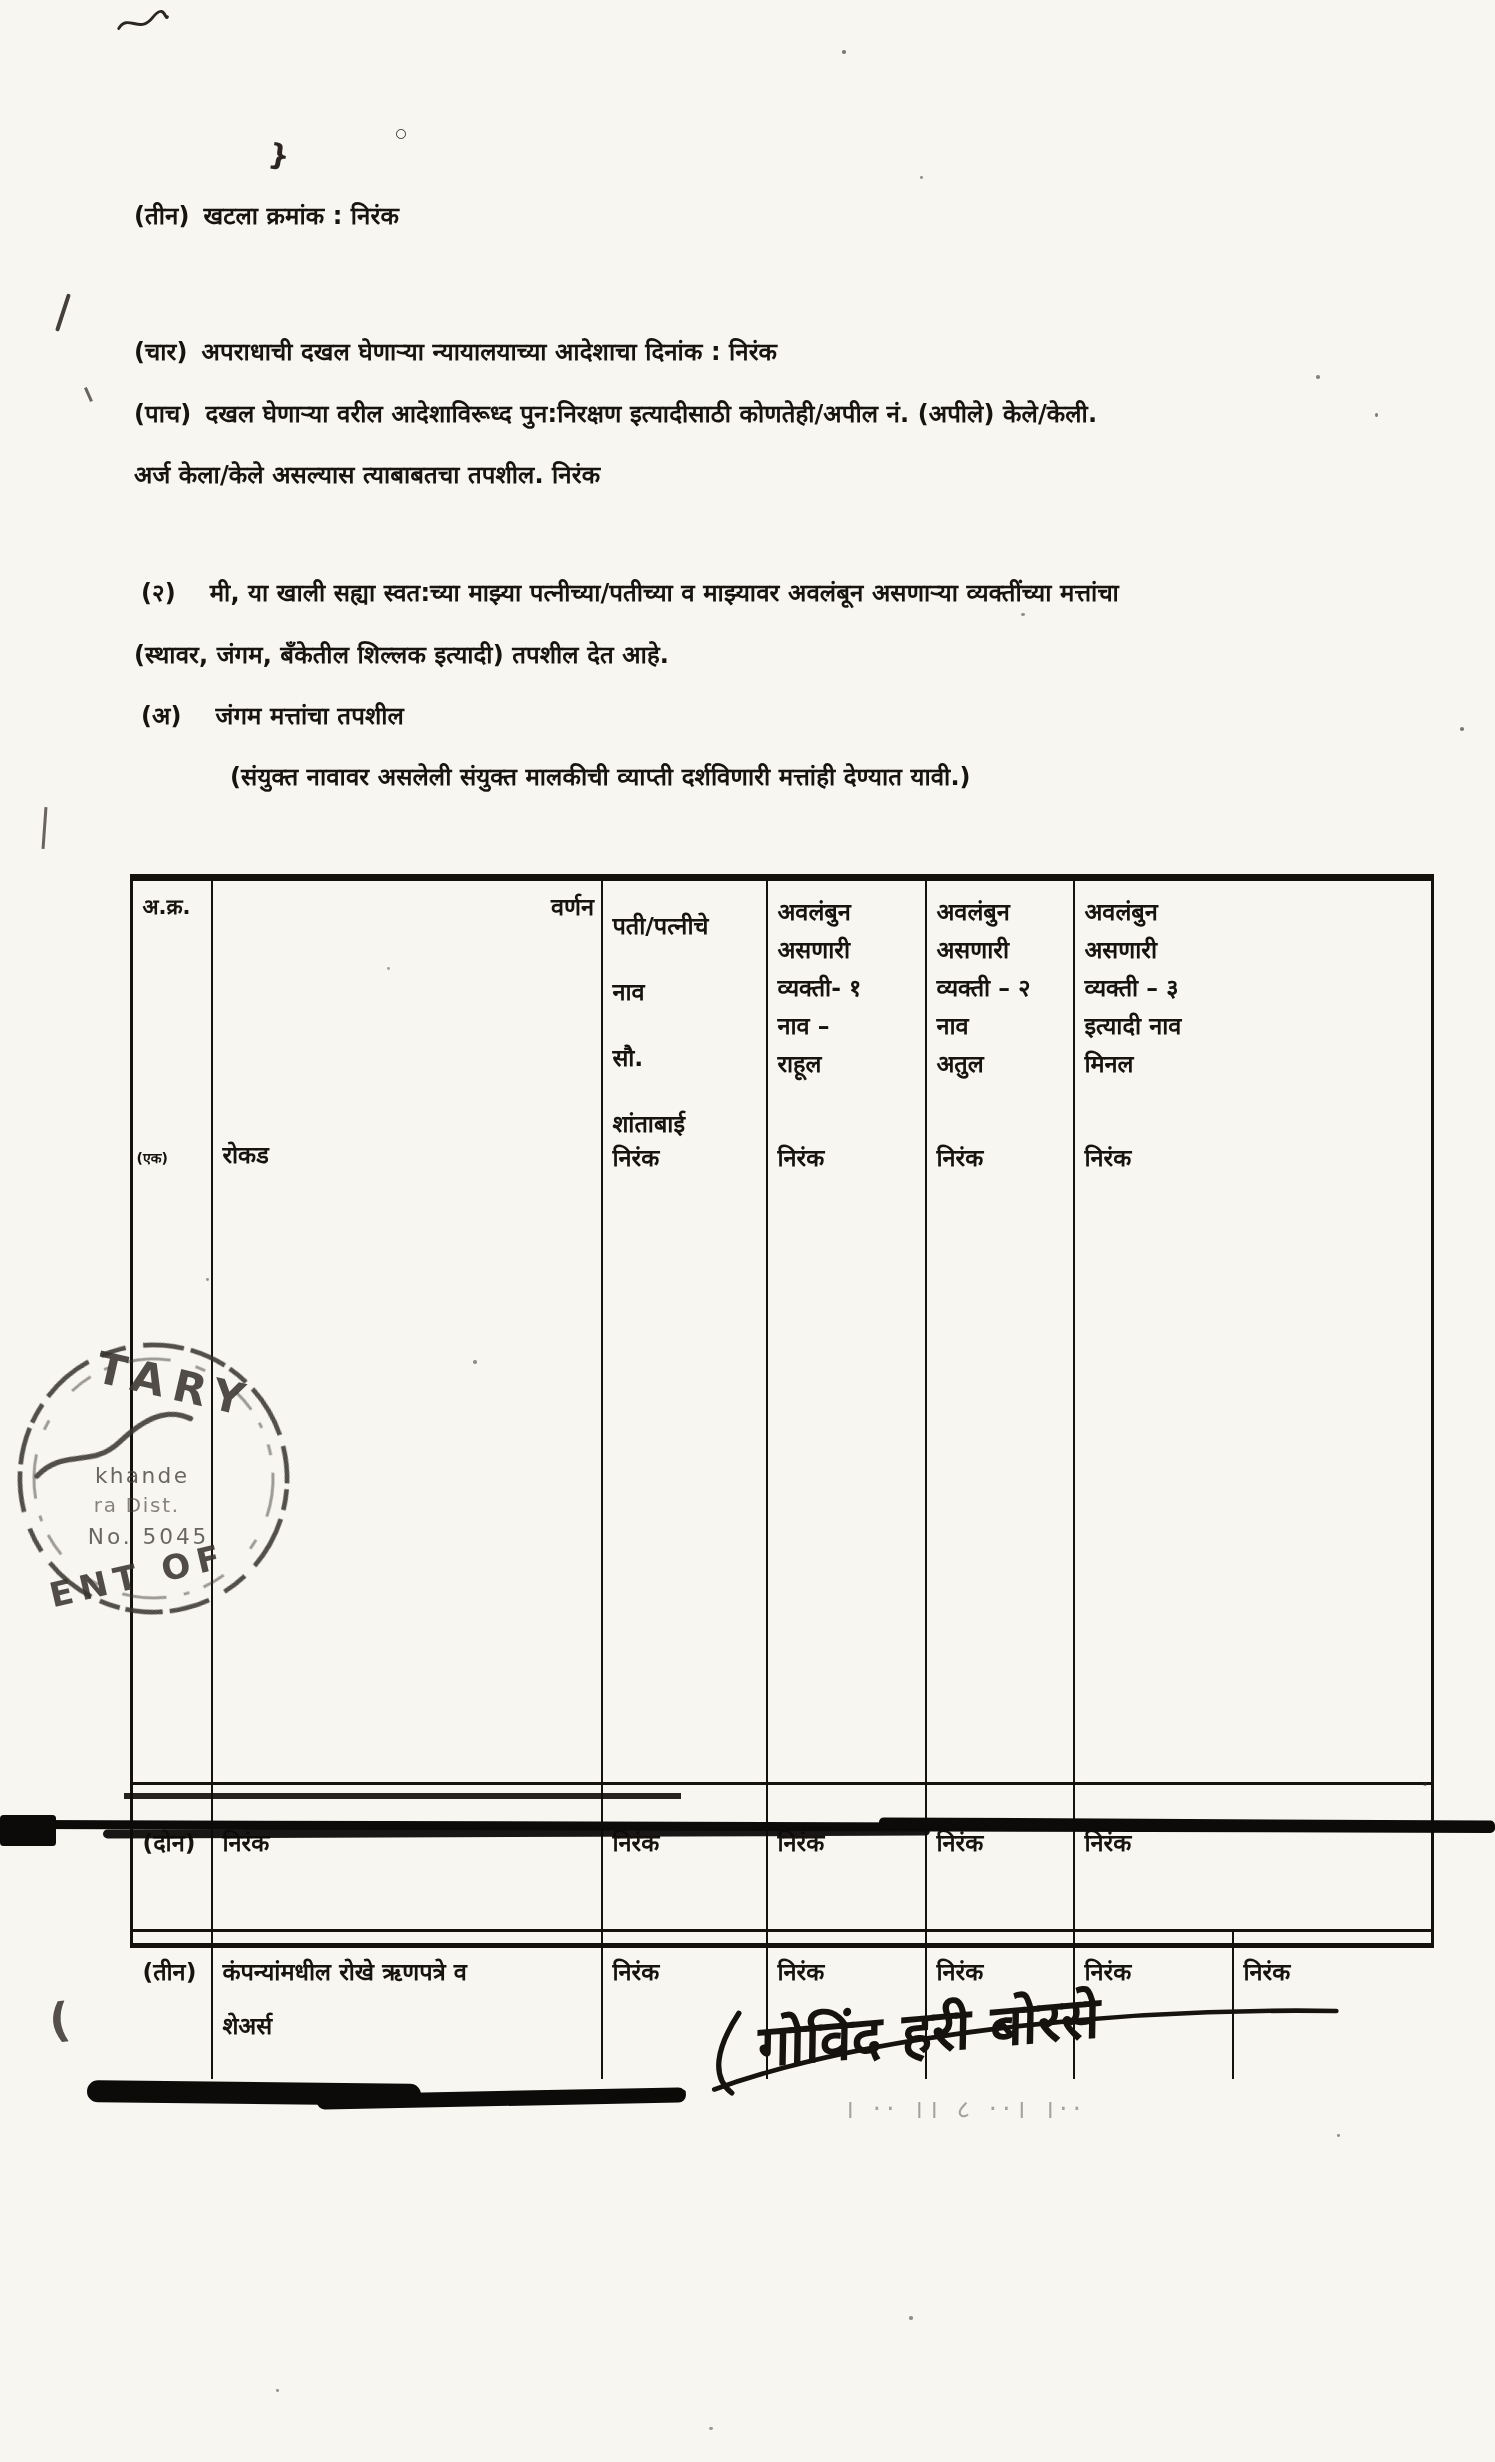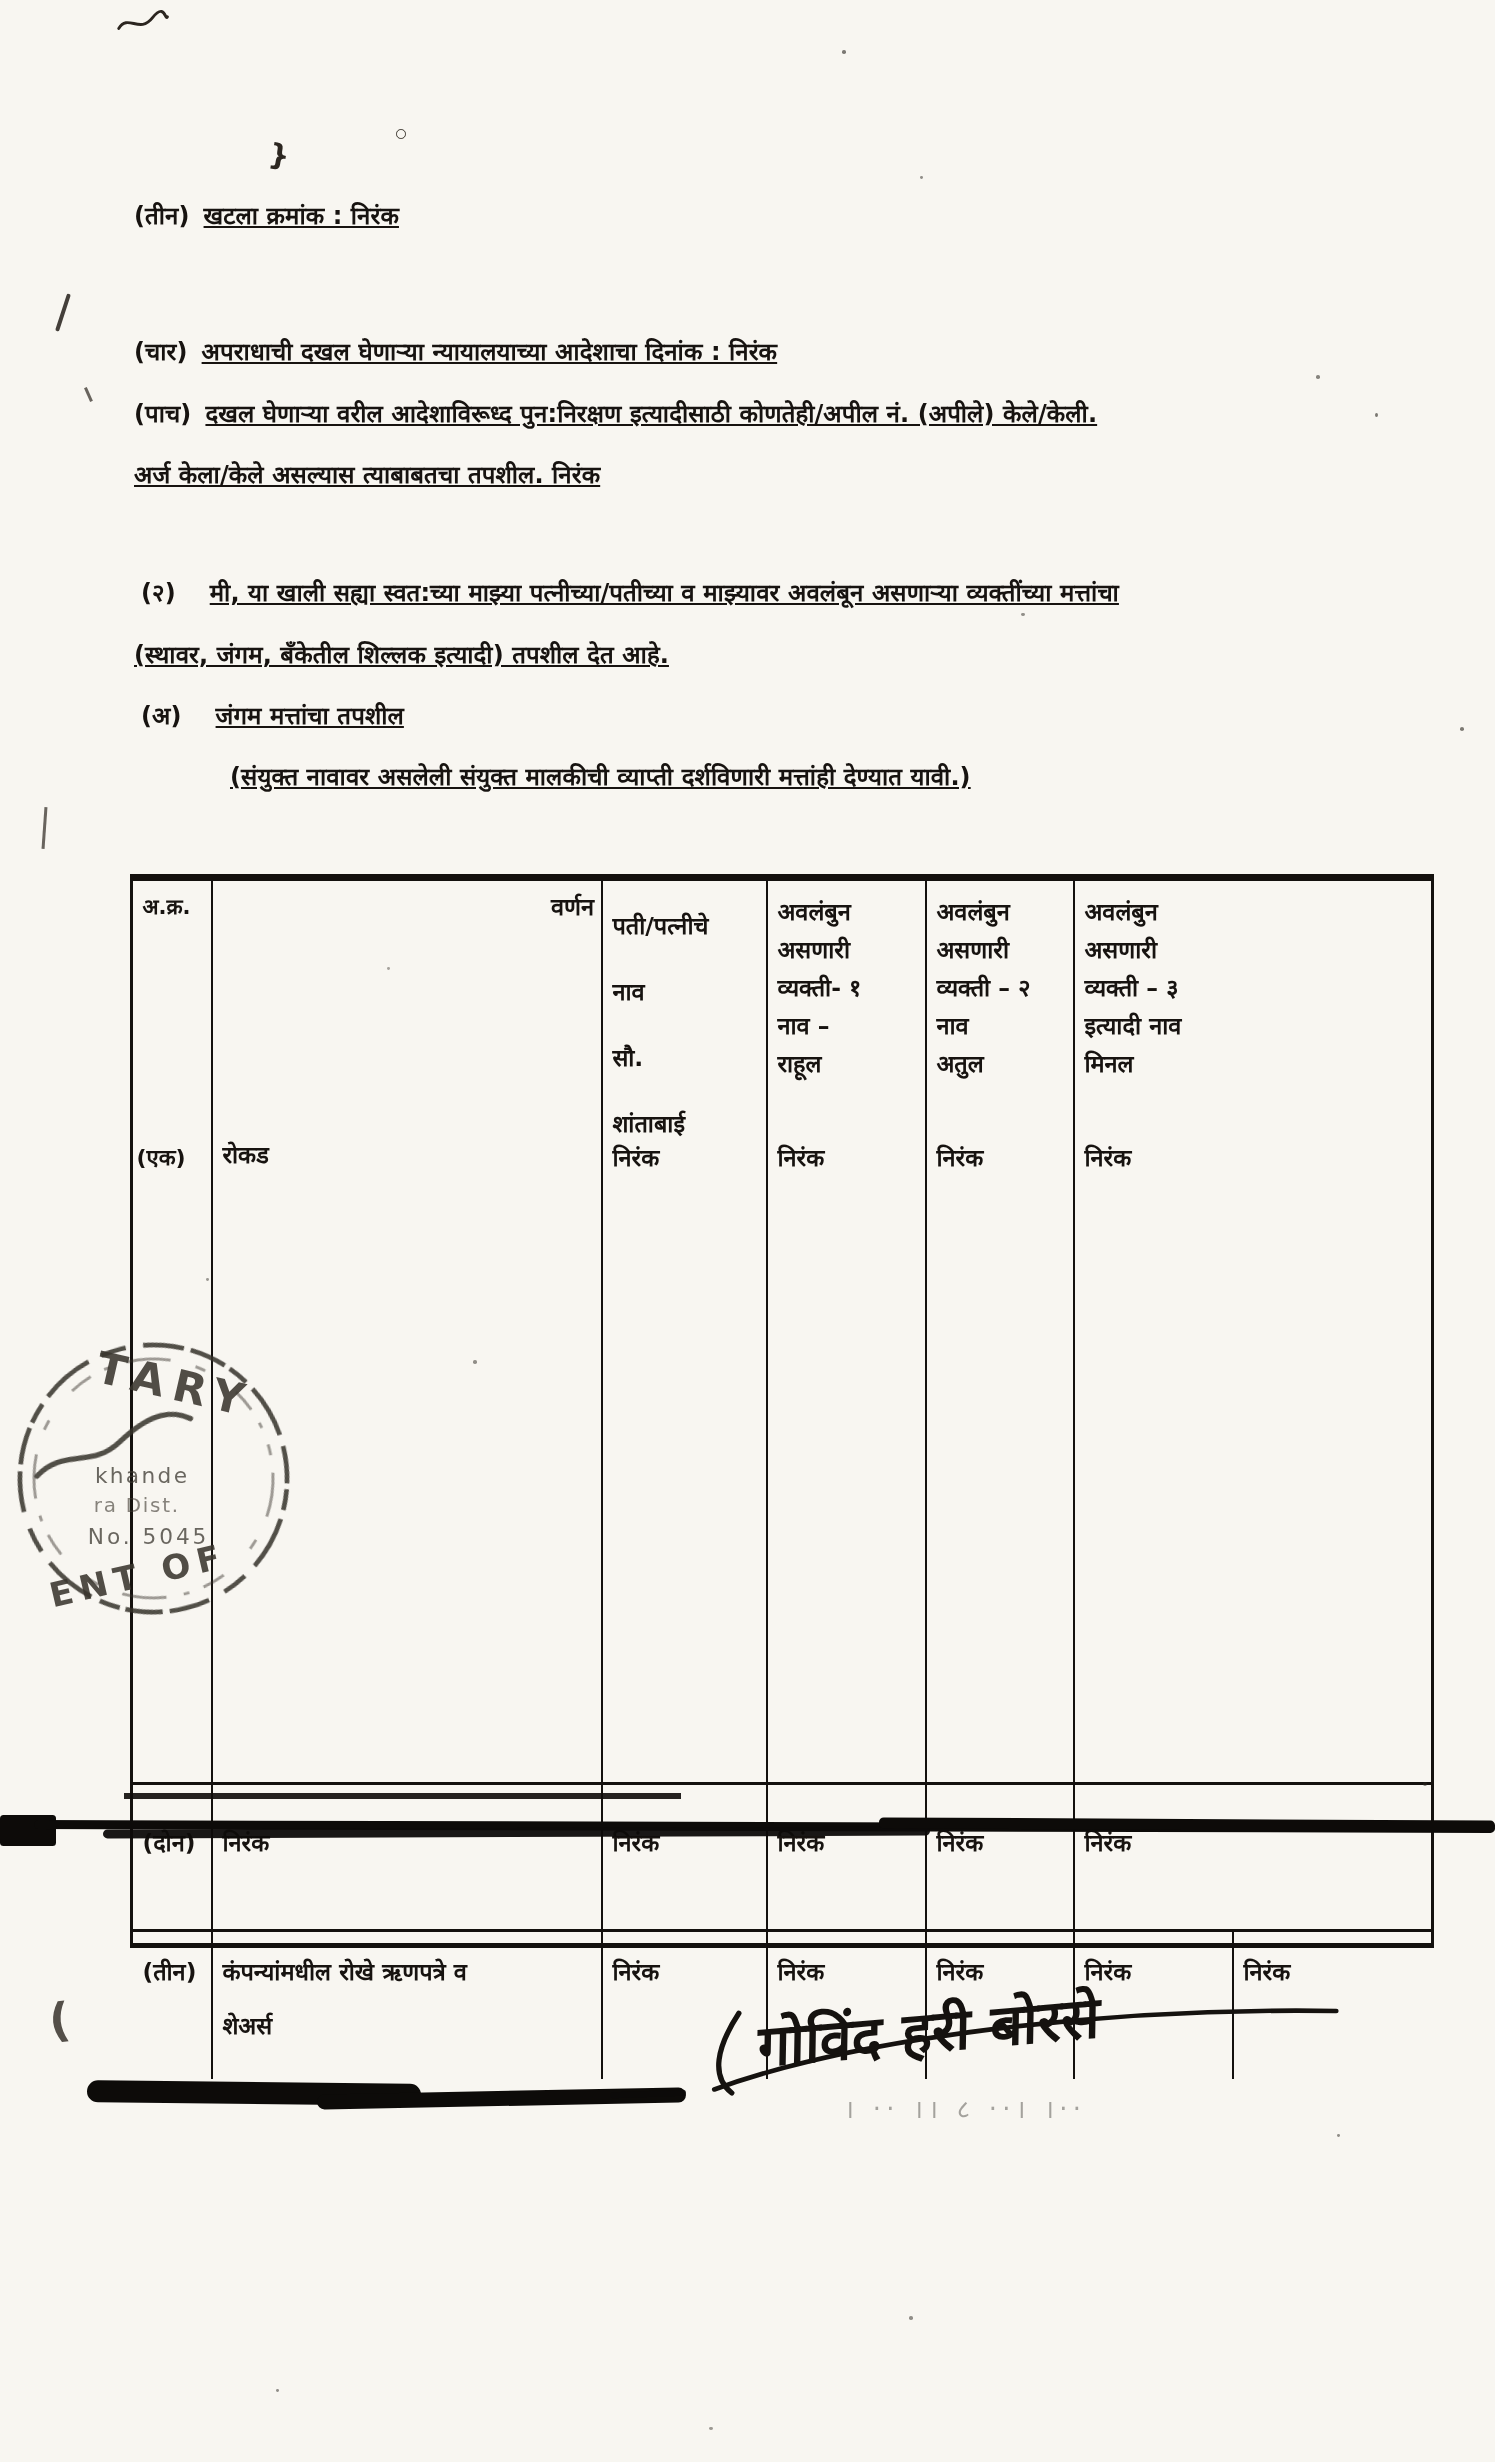--- a/index.html
+++ b/index.html
@@ -3,21 +3,21 @@
 <meta charset="utf-8">
 <style>
   html,body{margin:0;padding:0;}
   body{
     width:1495px;height:2462px;position:relative;overflow:hidden;
     background:#f8f6f1;
     font-family:"DejaVu Sans",sans-serif;
     color:#171310;
   }
   
-  .pline{position:absolute;font-size:24px;font-weight:700;letter-spacing:0.1px;white-space:nowrap;color:#171310;text-decoration:underline;}
+  .pline{position:absolute;font-size:24px;font-weight:700;letter-spacing:0.1px;white-space:nowrap;color:#171310;}
   .pline .lb{display:inline-block;margin-right:14px;}
   .pline.wide .lb{margin-right:34px;}
   
   .doc-table{
     position:absolute;left:130px;top:874px;width:1304px;height:1074px;
     border:3.5px solid #14110e;border-top-width:7.6px;border-bottom-width:5.9px;
     box-sizing:border-box;background:transparent;
   }
   .band{display:grid;grid-template-columns:80px 390px 165px 159px 148px 159px 1fr;}
   .band+.band{border-top:3.5px solid #14110e;}
@@ -26,21 +26,21 @@
   .b3{height:147px;}
   .cell{border-right:2.9px solid #14110e;position:relative;box-sizing:border-box;
         padding:11.7px 7px 0 9.4px;font-weight:700;}
   .cell:last-child{border-right:none;}
   .hdr{white-space:pre-line;font-size:23.5px;line-height:38px;}
   .c1 .hdr{font-size:21px;line-height:29px;}
   .c2 .hdr,.c3 .hdr{line-height:29px;text-align:right;}
   .c4 .hdr{line-height:66px;}
   .b1 .val{position:absolute;top:247px;left:9.4px;right:4.7px;white-space:pre-line;
            font-size:23.5px;line-height:60px;}
-  .b1 .c1 .val{font-size:22px;left:3.5px;}
+  .b1 .c1 .val{font-size:14px;left:3.5px;}
   .b1 .c2 .val{line-height:54px;}
   .rcell{white-space:pre-line;font-size:23.5px;line-height:54px;font-weight:700;}
   .b2 .cell{padding-top:30.5px;}
   .b3 .cell{padding-top:13px;}
   
   .art{position:absolute;background:#0d0b09;}
   .spk{position:absolute;background:#2a261f;border-radius:50%;}
   .ring{position:absolute;border:1.8px solid #3a352d;border-radius:50%;background:transparent;}
   .mark{position:absolute;color:#2c2620;font-weight:700;}
   svg{position:absolute;overflow:visible;}

